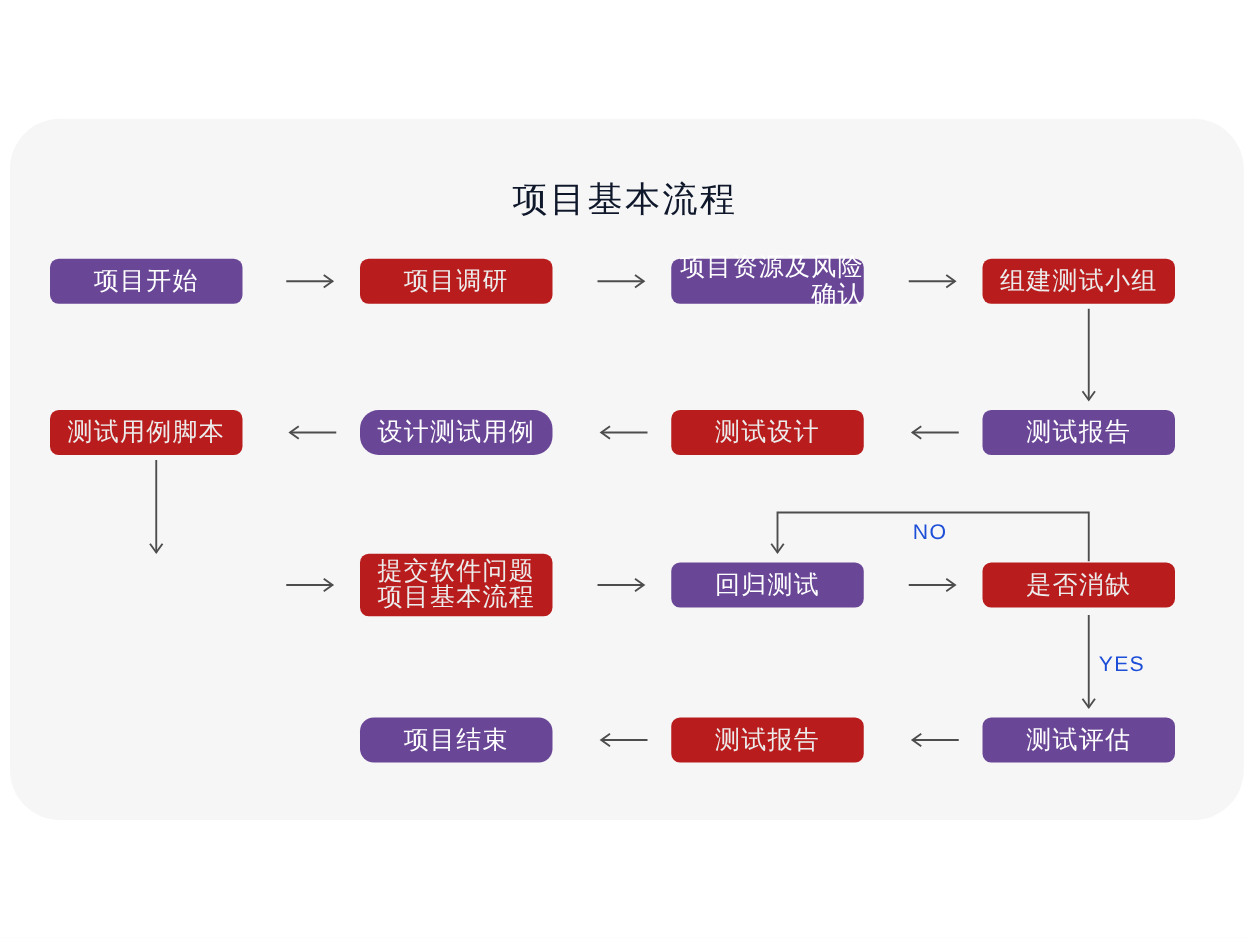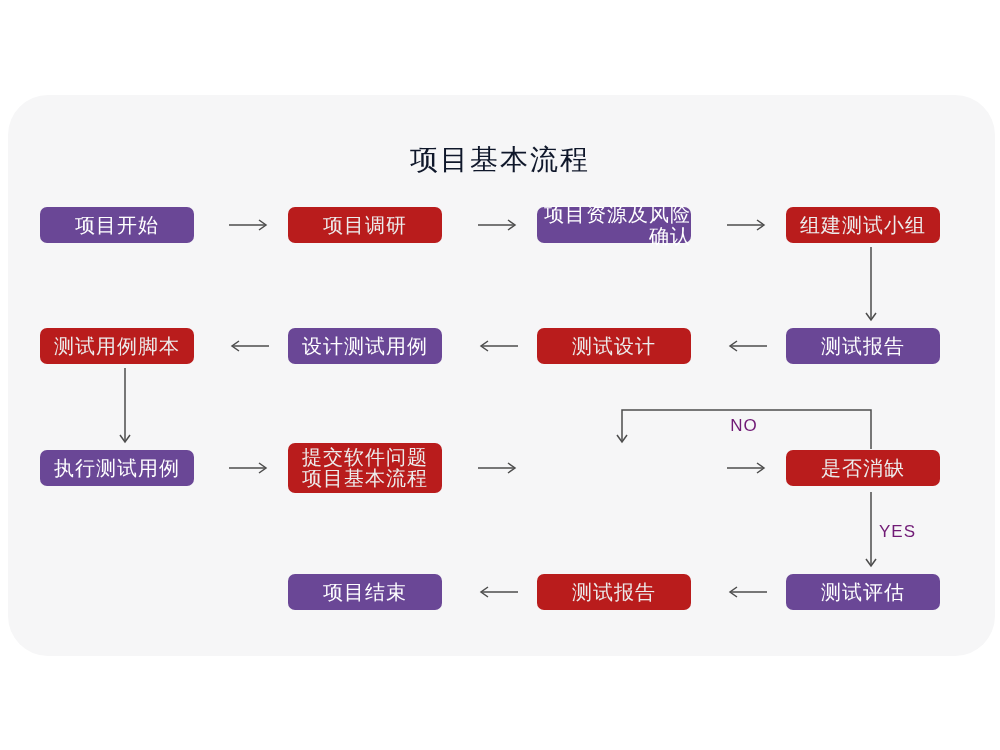--- a/index.html
+++ b/index.html
@@ -55,52 +55,52 @@
   .arrow-layer {
     position: absolute;
     left: 0; top: 0;
     width: 1000px;
     height: 750px;
     pointer-events: none;
   }
   .branch-label {
     position: absolute;
     font-size: 17px;
-    color: #701a75;
+    color: #1d4ed8;
     letter-spacing: 1px;
   }
   .branch-label.no  { left: 714px; top: 416px; width: 60px; text-align: center; }
   .branch-label.yes { left: 879px; top: 522px; }
 </style>
 </head>
 <body>
 
 <div class="page">
   <div class="card"></div>
 
   <div class="title">项目基本流程</div>
 
   <div class="node purple" style="left:40px;  top:207px;">项目开始</div>
   <div class="node gray" style="left:288px; top:207px;">项目调研</div>
   <div class="node purple" style="left:537px; top:207px;">项目资源及风险确认</div>
   <div class="node gray" style="left:786px; top:207px;">组建测试小组</div>
 
   <div class="node gray" style="left:40px;  top:328px;">测试用例脚本</div>
-  <div class="node purple" style="left:288px; top:328px;">设计测试用例</div>
+  <div class="node purple" style="left:288px; top:328px;border-radius:15px;">设计测试用例</div>
   <div class="node gray" style="left:537px; top:328px;">测试设计</div>
   <div class="node purple" style="left:786px; top:328px;">测试报告</div>
 
-  <div class="node purple" style="left:40px;  top:450px;">执行测试用例</div>
   <div class="node gray tall" style="left:288px; top:443px;">
     <span>提交软件问题</span>
     <span>项目基本流程</span>
   </div>
+  <div class="node purple" style="left:537px; top:450px;">回归测试</div>
   <div class="node gray" style="left:786px; top:450px;">是否消缺</div>
 
-  <div class="node purple" style="left:288px; top:574px;">项目结束</div>
+  <div class="node purple" style="left:288px; top:574px;border-radius:11px;">项目结束</div>
   <div class="node gray" style="left:537px; top:574px;">测试报告</div>
   <div class="node purple" style="left:786px; top:574px;">测试评估</div>
 
   <svg class="arrow-layer" width="1000" height="750" viewBox="0 0 1000 750">
     <defs>
       <marker id="arrowhead" viewBox="-9 -7 11 14" refX="0" refY="0" markerWidth="11" markerHeight="14" orient="auto" markerUnits="userSpaceOnUse">
         <path d="M-7,-5 L0,0 L-7,5" fill="none" stroke="#4d4d4d" stroke-width="1.5"></path>
       </marker>
     </defs>
     <g stroke="#4d4d4d" stroke-width="1.5" fill="none">

